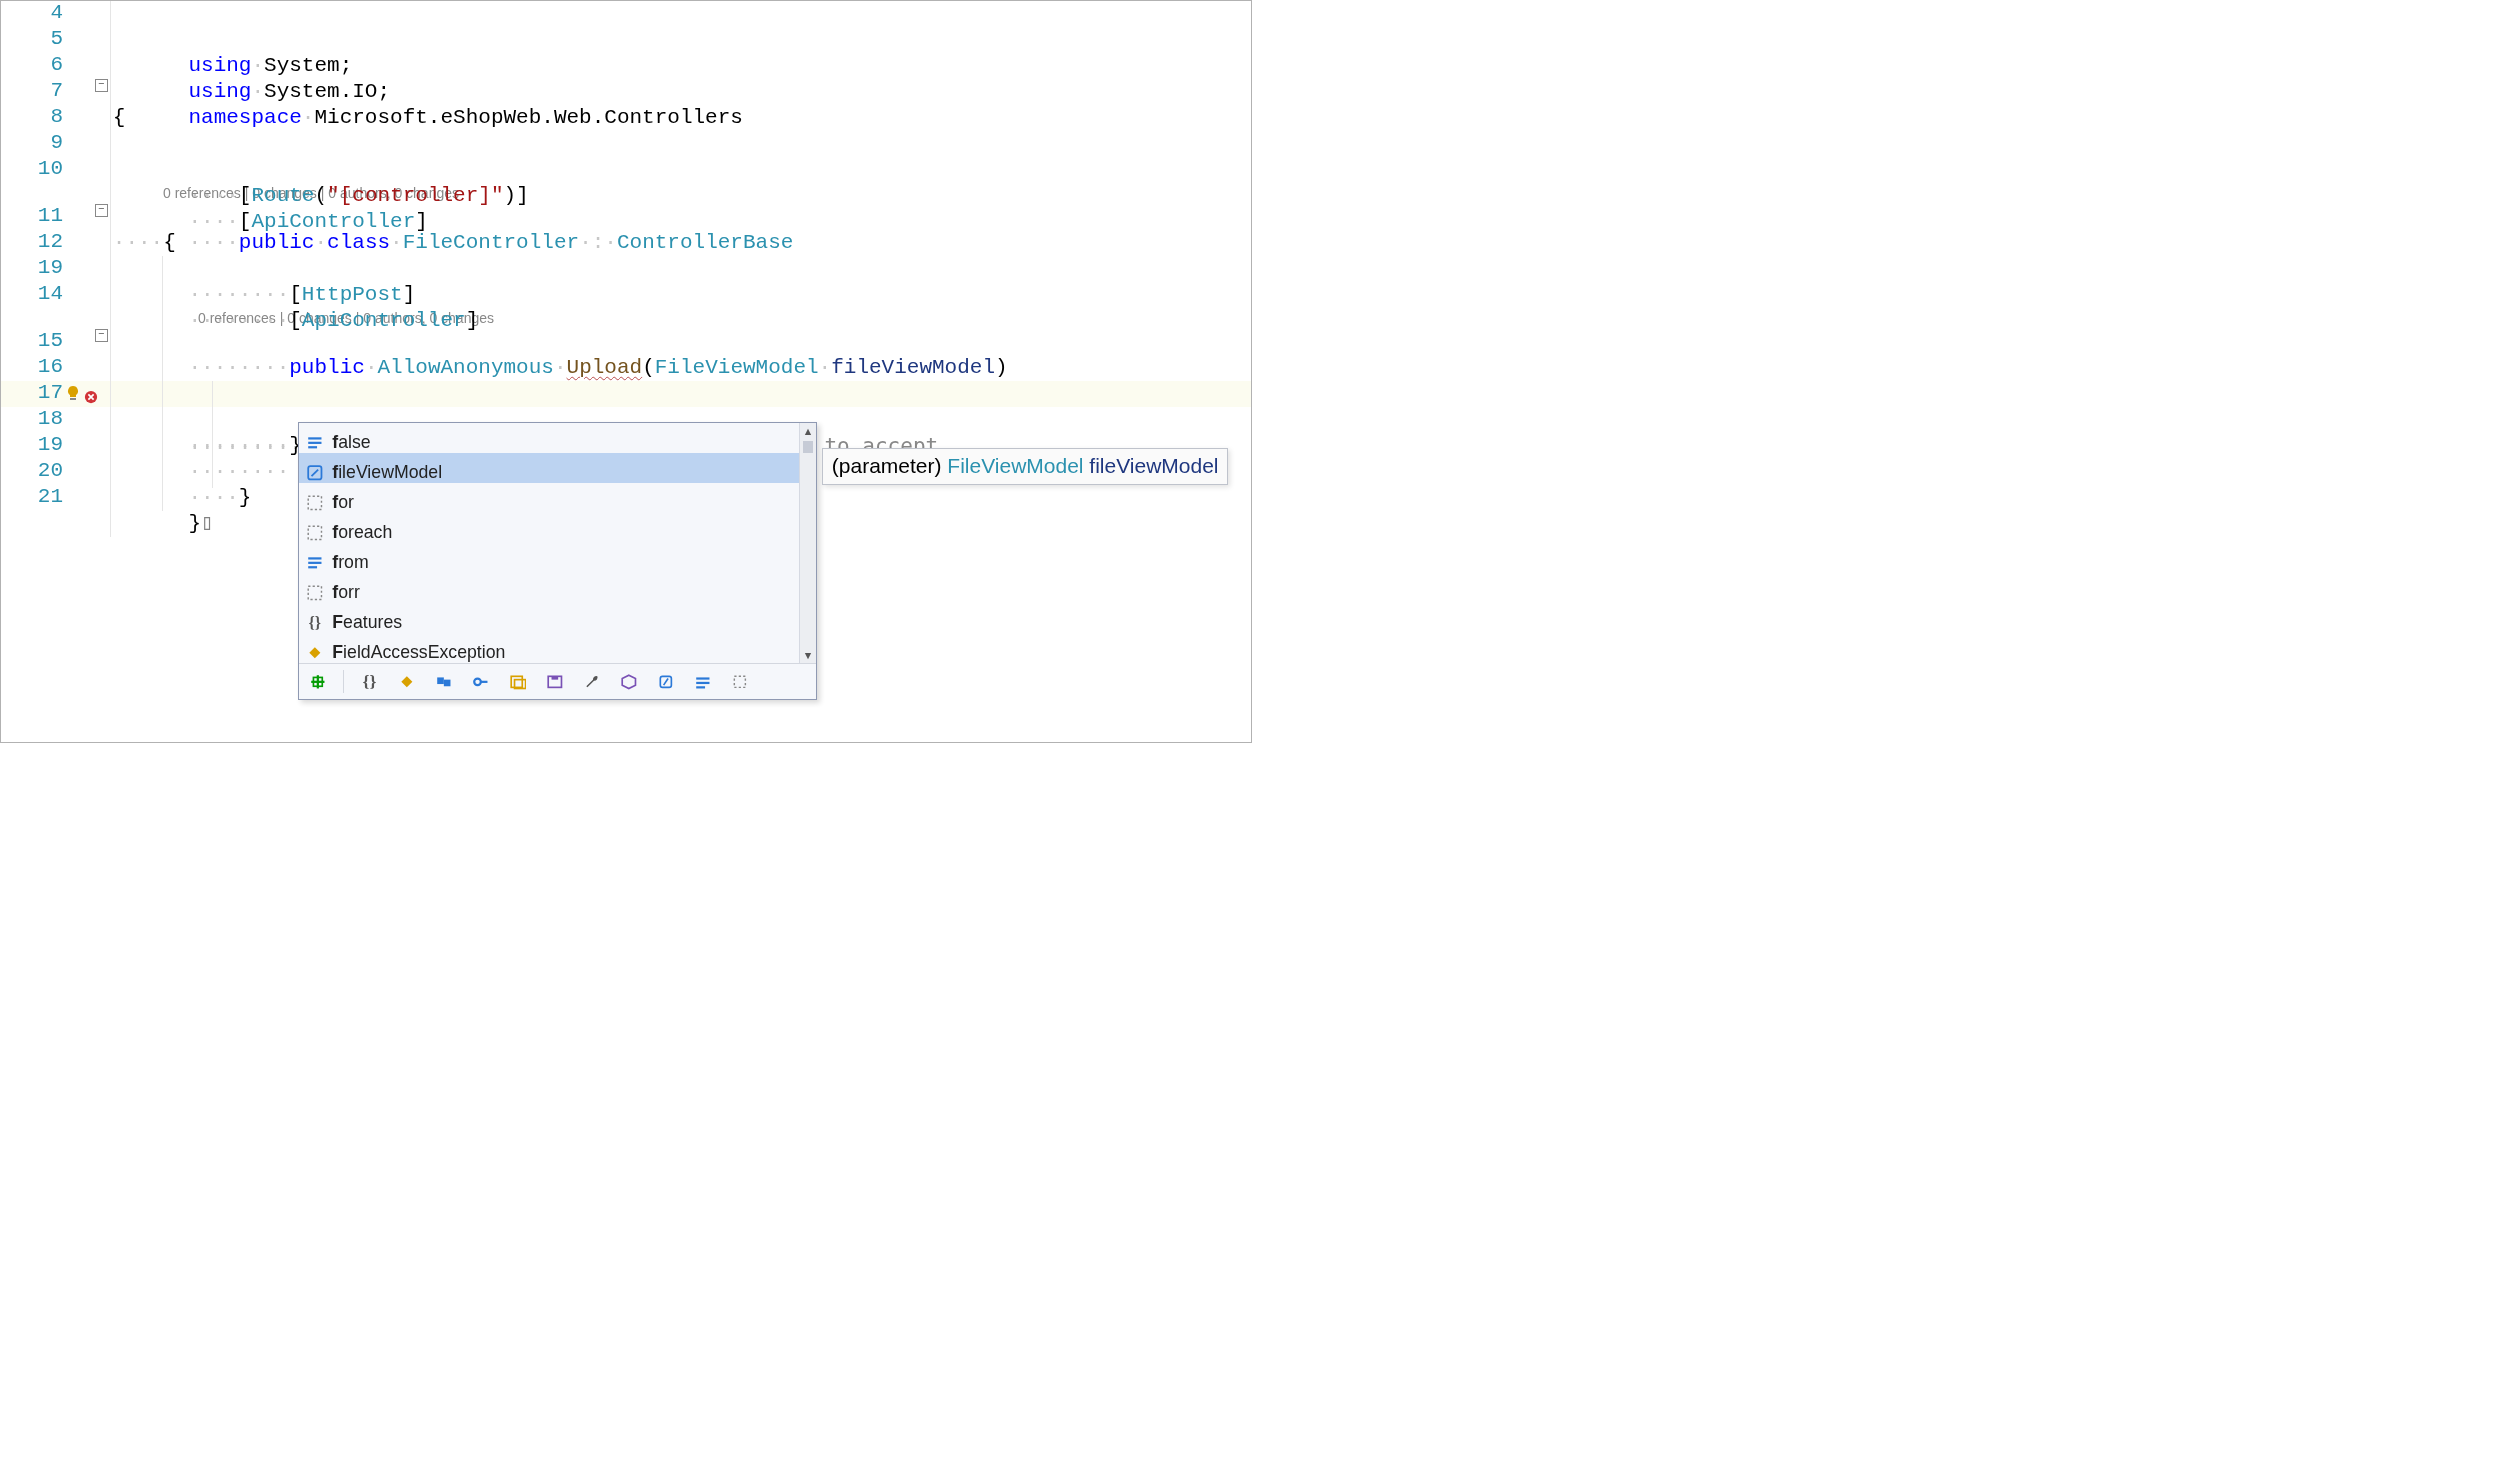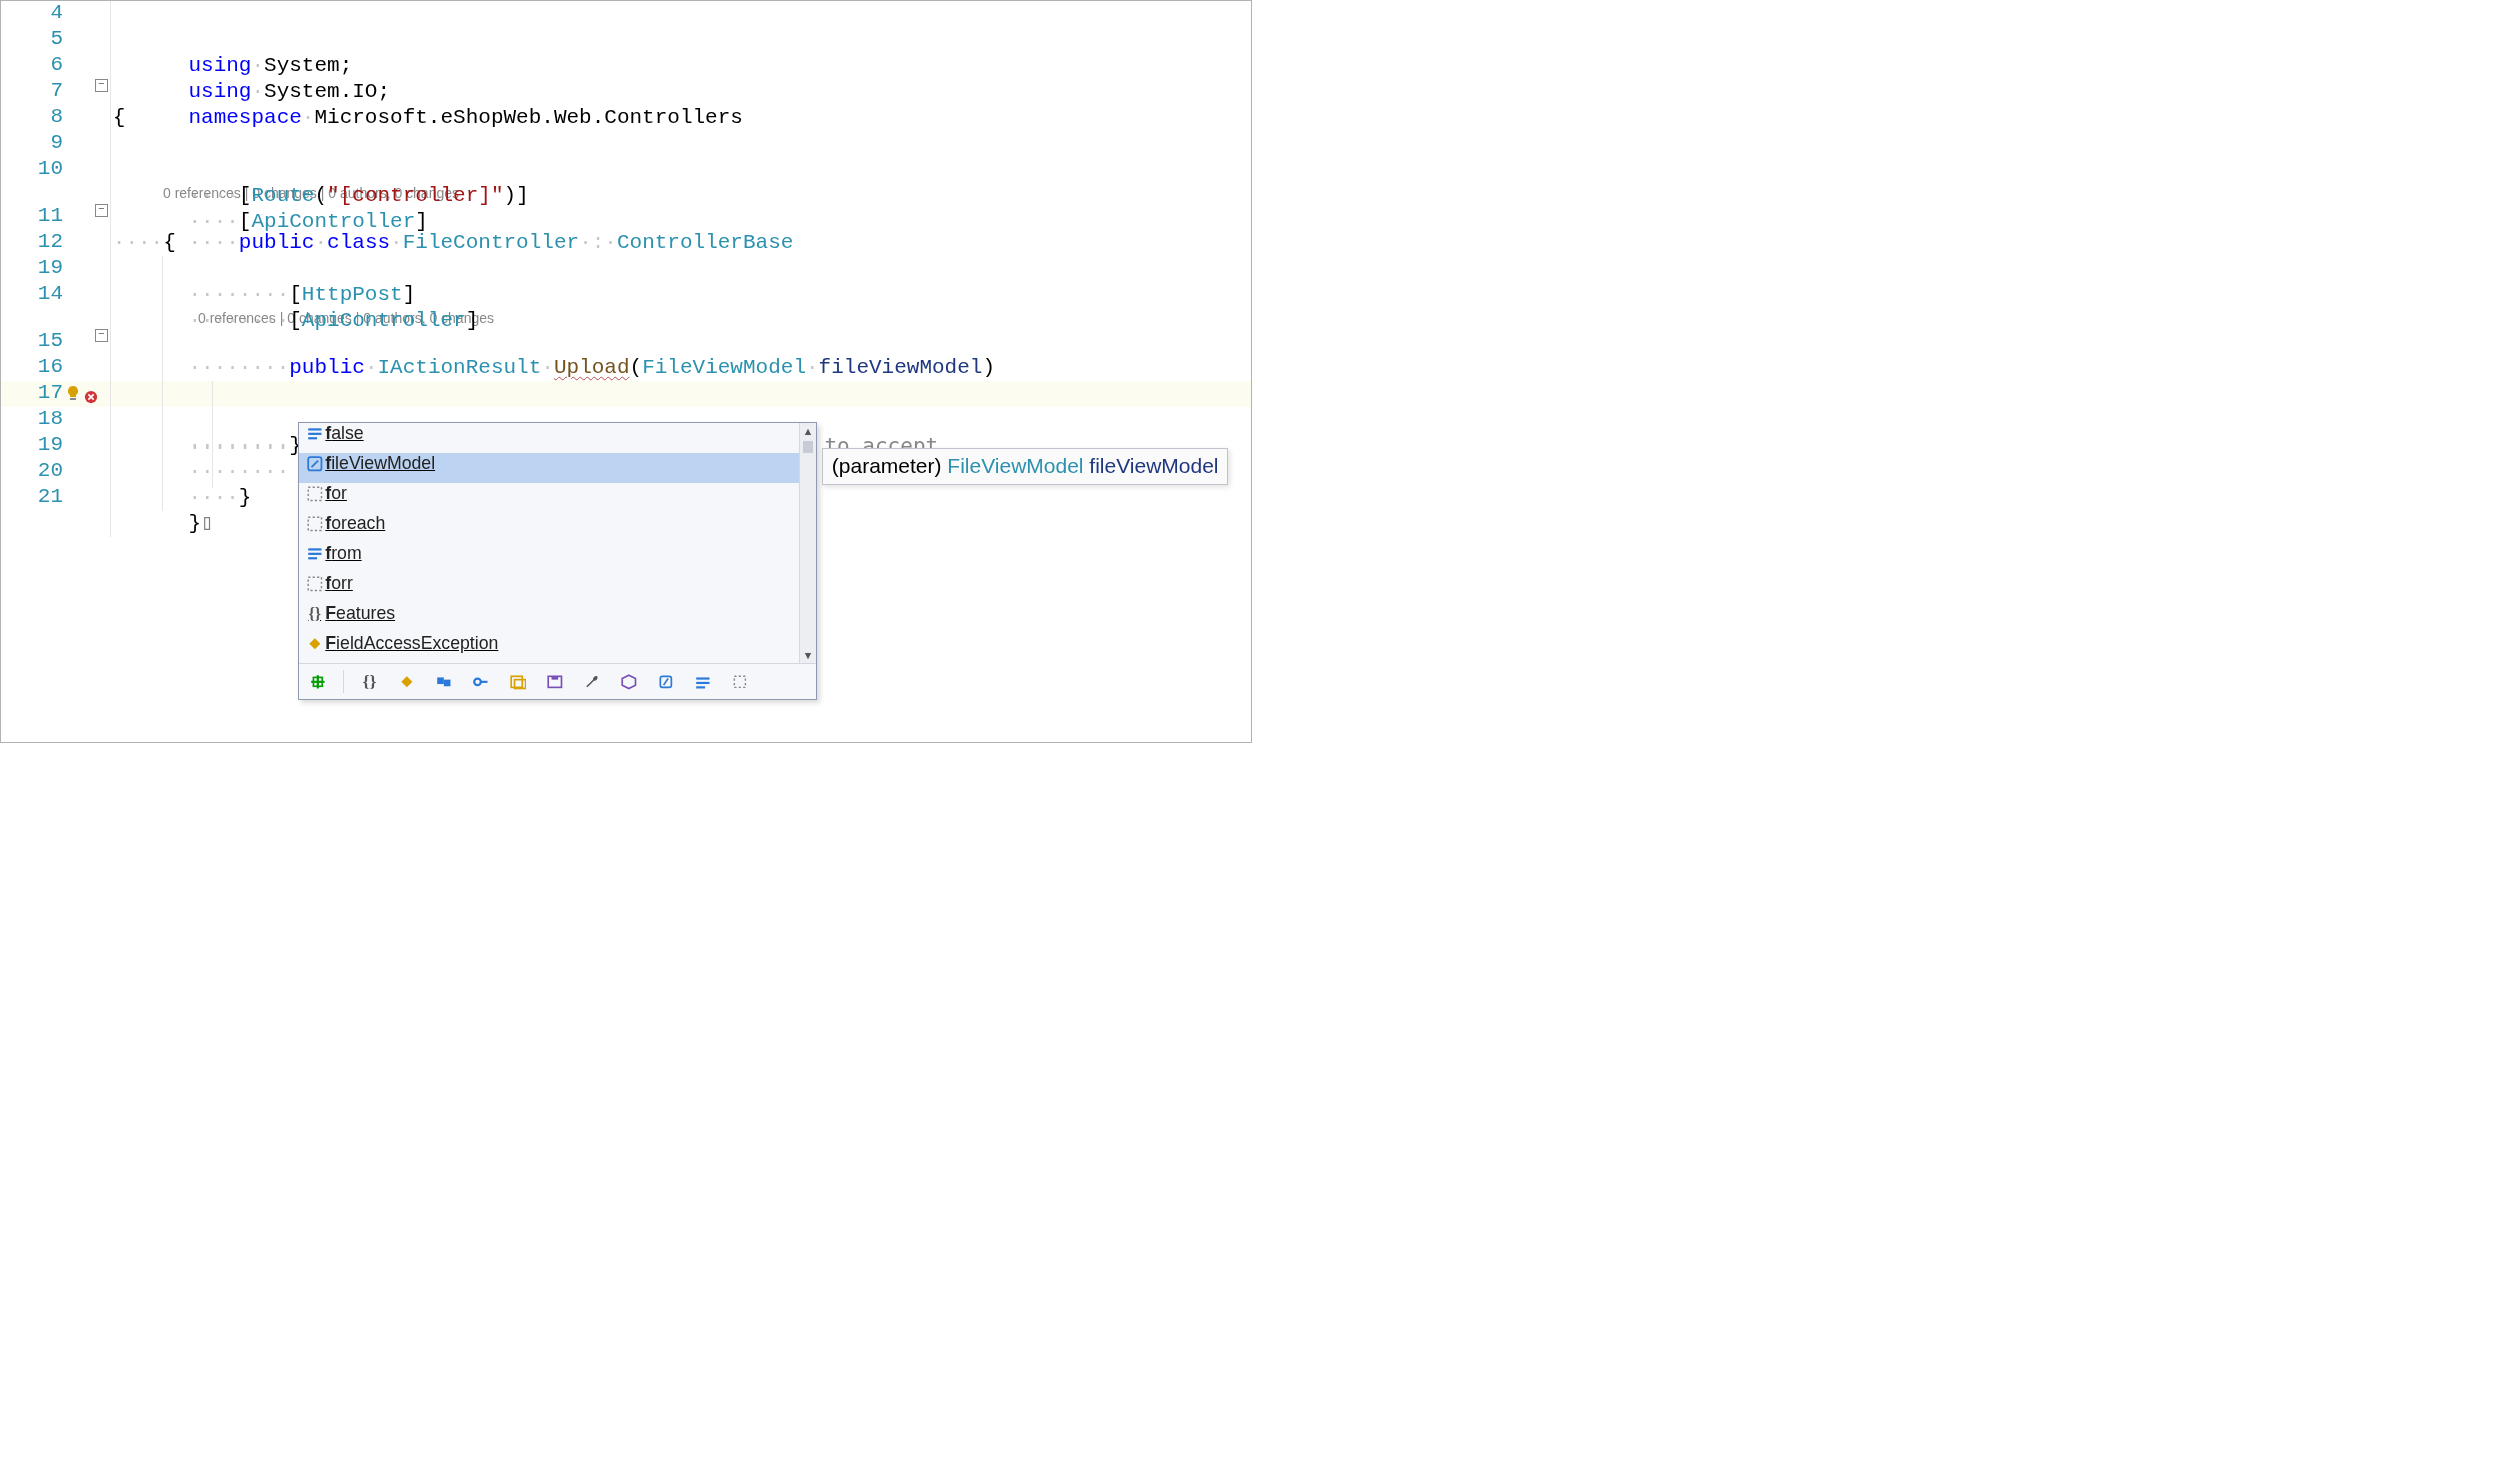--- a/index.html
+++ b/index.html
@@ -129,26 +129,25 @@
     background:#f5f7fb;
     border:0.9px solid #8f99b2;
     box-shadow: 2.7px 2.7px 5.3px rgba(0,0,0,0.15);
     font-family:"Segoe UI", Arial, sans-serif;
     font-size:17.7px;
     z-index:10;
   }
   .ac-list { max-height: 271px; overflow:hidden; position:relative; }
   .ac-item {
     display:flex;
-    align-items:flex-start;
+    align-items:flex-end;
     height:30px;
     padding-left:5.3px;
-    gap:0;
+    gap:7px;
     cursor:pointer;
-    text-decoration:underline;
   }
   .ac-item.selected { background:#bcd3f1; }
   .ac-icon { width:21px; height:21px; display:flex; align-items:center; justify-content:center; flex:0 0 21px;}
   .ac-label { color:#222; }
   .ac-label .match { font-weight:600; }
   .ac-scroll {
     position:absolute;
     right:0; top:0;
     width:16px; height:100%;
     background:#eceef2;
@@ -306,21 +305,21 @@
 
   <div class="codelens codelens2">0 references | 0 changes | 0 authors, 0 changes</div>
 
   <div class="code-row">
     <div class="gutter-num">15</div>
     <div class="marker-col"></div>
     <div class="fold-col">
         <div class="fold-box">−</div>
       </div>
     <div class="content">
-      <span><span class="dots">········</span><span class="kw">public</span><span class="dots">·</span><span class="type">IActionResult</span><span class="dots">·</span><span class="mtd under-sq">Upload</span><span class="id">(</span><span class="type">FileViewModel</span><span class="dots">·</span><span class="pclr">fileViewModel</span><span class="id">)</span></span>
+      <span><span class="dots">········</span><span class="kw">public</span><span class="dots">·</span><span class="type">AllowAnonymous</span><span class="dots">·</span><span class="mtd under-sq">Upload</span><span class="id">(</span><span class="type">FileViewModel</span><span class="dots">·</span><span class="pclr">fileViewModel</span><span class="id">)</span></span>
     </div>
   </div>
 
   <div class="code-row">
     <div class="gutter-num">16</div>
     <div class="marker-col"></div>
     <div class="fold-col"></div>
     <div class="content"><span class="guide-line" style="left:0.9px;"></span><span class="guide-line" style="left:53px;"></span>
       <span><span class="dots">········</span><span class="id">{</span></span>
     </div>

